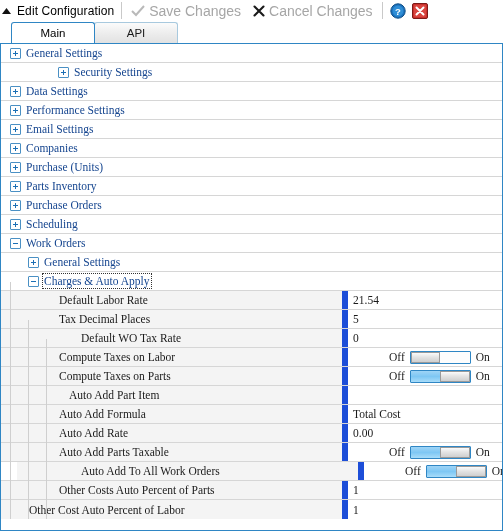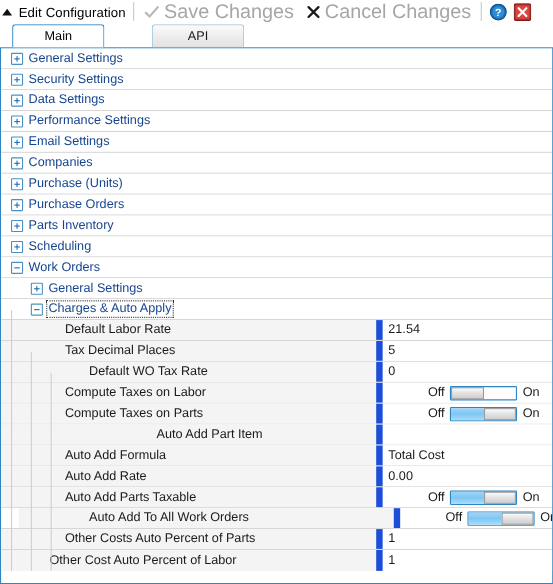--- a/index.html
+++ b/index.html
@@ -49,21 +49,21 @@
     flex: none;
   }
   .tb-btn {
     display: flex;
     align-items: center;
     gap: 4px;
     white-space: nowrap;
     padding: 1px 2px;
   }
   .tb-btn .tb-lab {
-    font-size: 18px;
+    font-size: 14px;
     color: #a6a6a6;
   }
   .tb-check svg, .tb-x svg { display: block; }
   .tb-icons {
     display: flex;
     align-items: center;
     gap: 6px;
   }
   .icon-help, .icon-close {
     width: 16px;
@@ -72,21 +72,20 @@
   }
 
   
   .tabstrip {
     height: 22px;
     position: relative;
     display: flex;
     align-items: flex-end;
     padding-left: 11px;
     box-sizing: border-box;
-    gap: 44px;
   }
   .tab {
     height: 21px;
     min-width: 84px;
     box-sizing: border-box;
     display: flex;
     align-items: center;
     justify-content: center;
     font-size: 11.5px;
     color: #1a1a1a;
@@ -114,20 +113,21 @@
     height: 488px;
     box-sizing: border-box;
     border: 1px solid #2f86c4;
     border-top: 1px solid #2f86c4;
     background: #ffffff;
     overflow: hidden;
   }
 
   .tree {
     position: relative;
+    font-family: Liberation Serif, serif;
   }
 
   
   .row {
     height: 19px;
     box-sizing: border-box;
     border-bottom: 1px solid #d6d6d6;
     display: flex;
     align-items: center;
     position: relative;
@@ -339,21 +339,21 @@
     <div class="rail" style="left:45px; top:295px; bottom:0;"></div>
 
     <div class="row grow">
       <div class="cell-label" style="padding-left:9px;">
         <span class="exp plus"></span>
         <span class="gtext">General Settings</span>
       </div>
     </div>
 
     <div class="row grow">
-      <div class="cell-label" style="padding-left:9px;">
+      <div class="cell-label" style="padding-left:9px;margin-left:48px;">
         <span class="exp plus"></span>
         <span class="gtext">Security Settings</span>
       </div>
     </div>
 
     <div class="row grow">
       <div class="cell-label" style="padding-left:9px;">
         <span class="exp plus"></span>
         <span class="gtext">Data Settings</span>
       </div>
@@ -383,28 +383,28 @@
     <div class="row grow">
       <div class="cell-label" style="padding-left:9px;">
         <span class="exp plus"></span>
         <span class="gtext">Purchase (Units)</span>
       </div>
     </div>
 
     <div class="row grow">
       <div class="cell-label" style="padding-left:9px;">
         <span class="exp plus"></span>
+        <span class="gtext">Parts Inventory</span>
+      </div>
+    </div>
+
+    <div class="row grow">
+      <div class="cell-label" style="padding-left:9px;">
+        <span class="exp plus"></span>
         <span class="gtext">Purchase Orders</span>
-      </div>
-    </div>
-
-    <div class="row grow">
-      <div class="cell-label" style="padding-left:9px;">
-        <span class="exp plus"></span>
-        <span class="gtext">Parts Inventory</span>
       </div>
     </div>
 
     <div class="row grow">
       <div class="cell-label" style="padding-left:9px;">
         <span class="exp plus"></span>
         <span class="gtext">Scheduling</span>
       </div>
     </div>
 
@@ -482,21 +482,21 @@
           <span class="switch on">
             <span class="fill"></span>
             <span class="thumb"></span>
           </span>
           <span class="tlab">On</span>
         </span>
       </div>
     </div>
 
     <div class="row prow">
-      <div class="cell-label" style="padding-left:38px;justify-content:center;">
+      <div class="cell-label" style="padding-left:68px;">
         <span class="ptext">Auto Add Part Item</span>
       </div>
       <div class="cell-value">
         <span class="vtext"></span>
       </div>
     </div>
 
     <div class="row prow">
       <div class="cell-label" style="padding-left:58px;">
         <span class="ptext">Auto Add Formula</span>
@@ -550,21 +550,21 @@
     <div class="row prow">
       <div class="cell-label" style="padding-left:58px;">
         <span class="ptext">Other Costs Auto Percent of Parts</span>
       </div>
       <div class="cell-value">
         <span class="vtext">1</span>
       </div>
     </div>
 
     <div class="row prow clipped">
-      <div class="cell-label" style="padding-left:44px;">
+      <div class="cell-label" style="padding-left:28px;">
         <span class="ptext">Other Cost Auto Percent of Labor</span>
       </div>
       <div class="cell-value">
         <span class="vtext">1</span>
       </div>
     </div>
 
   </div>
 </div>
 

